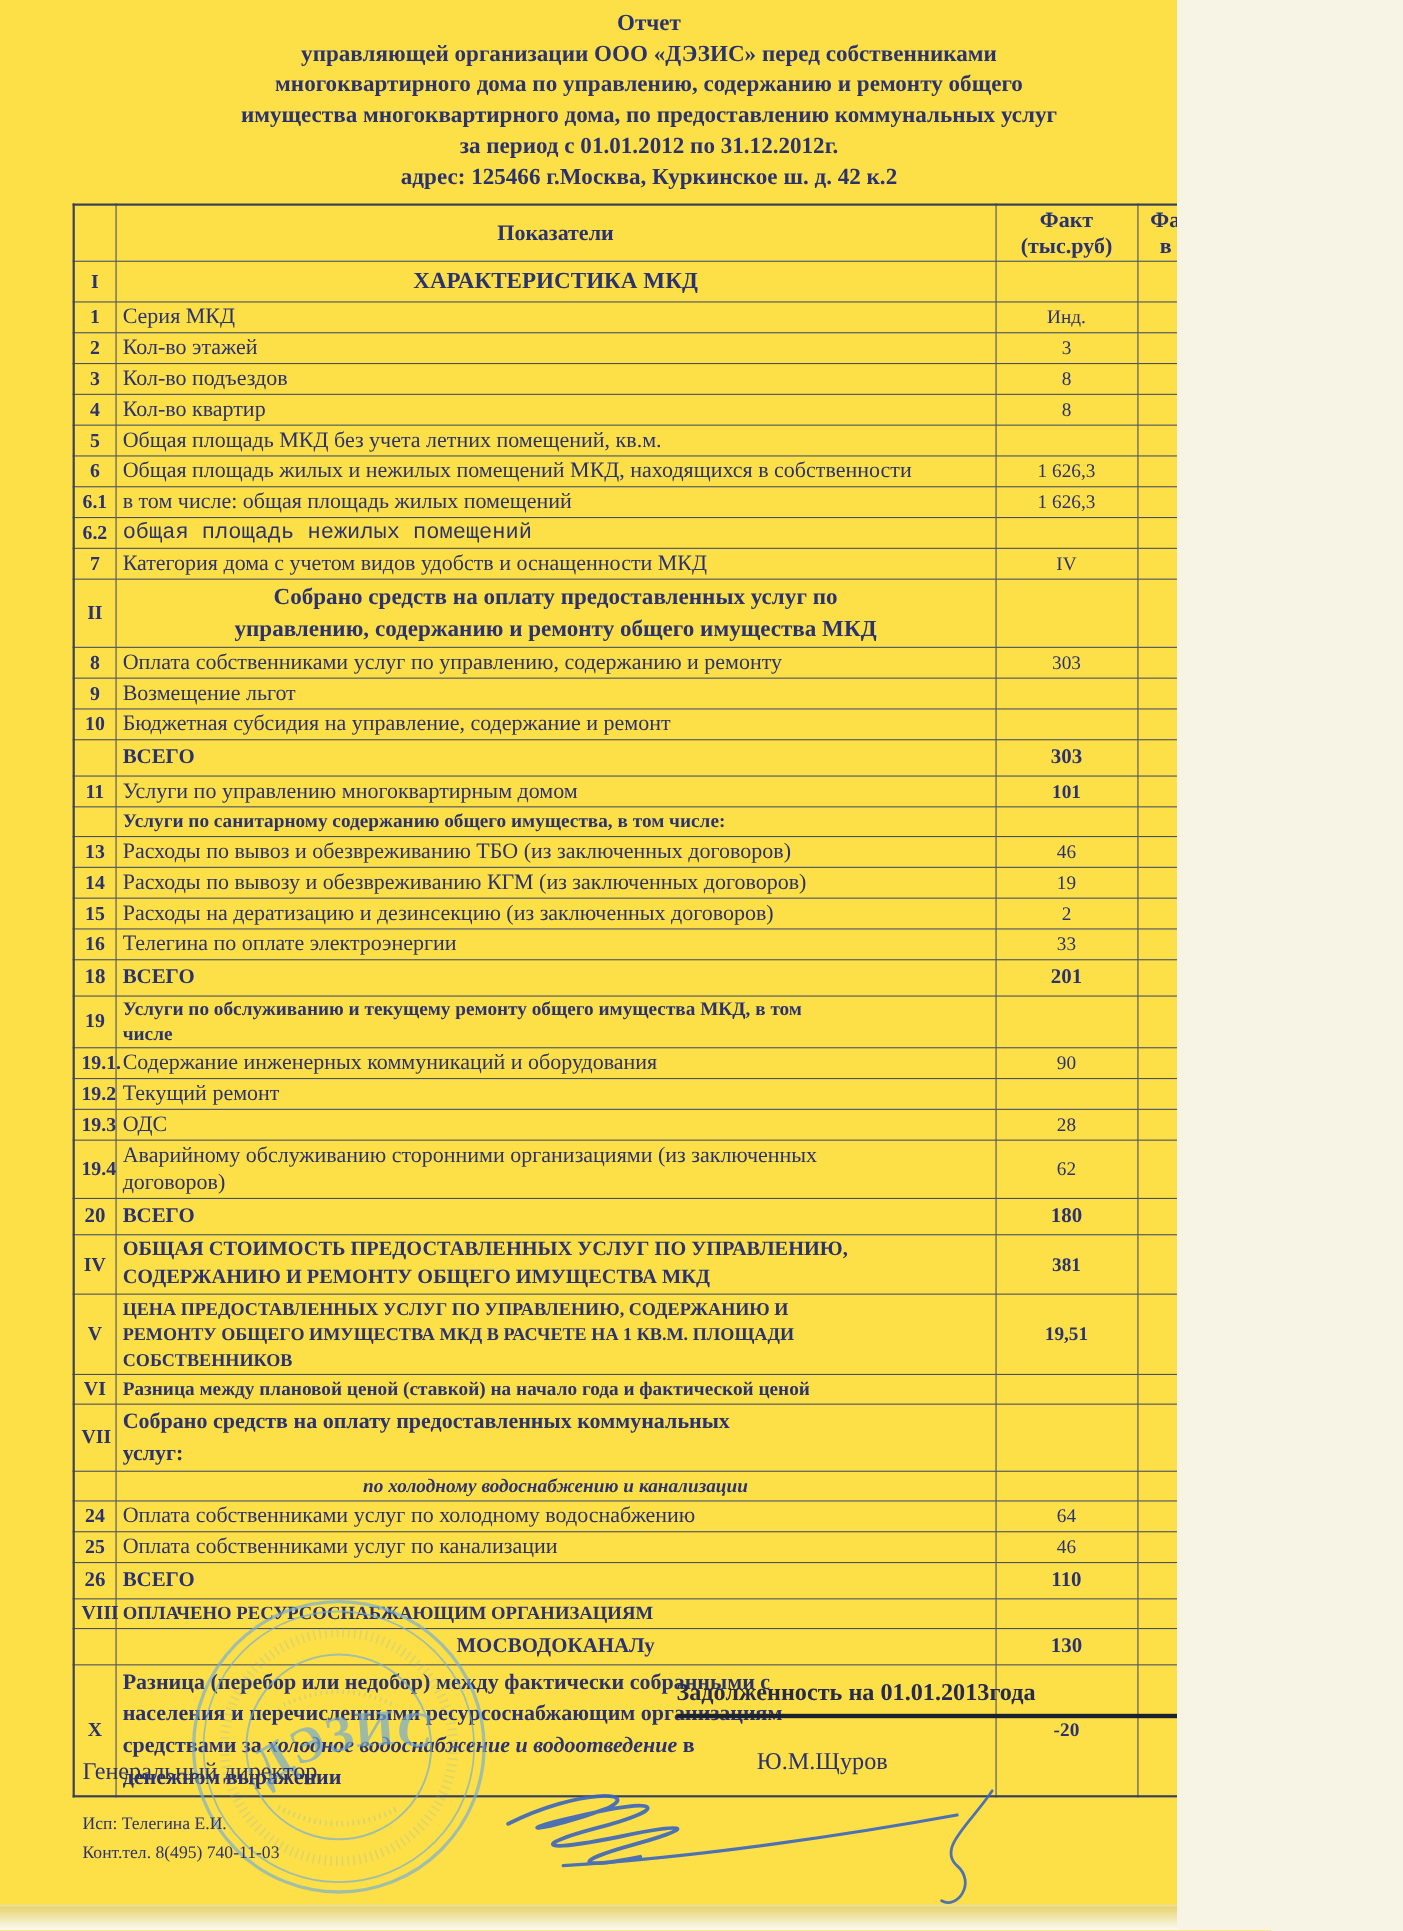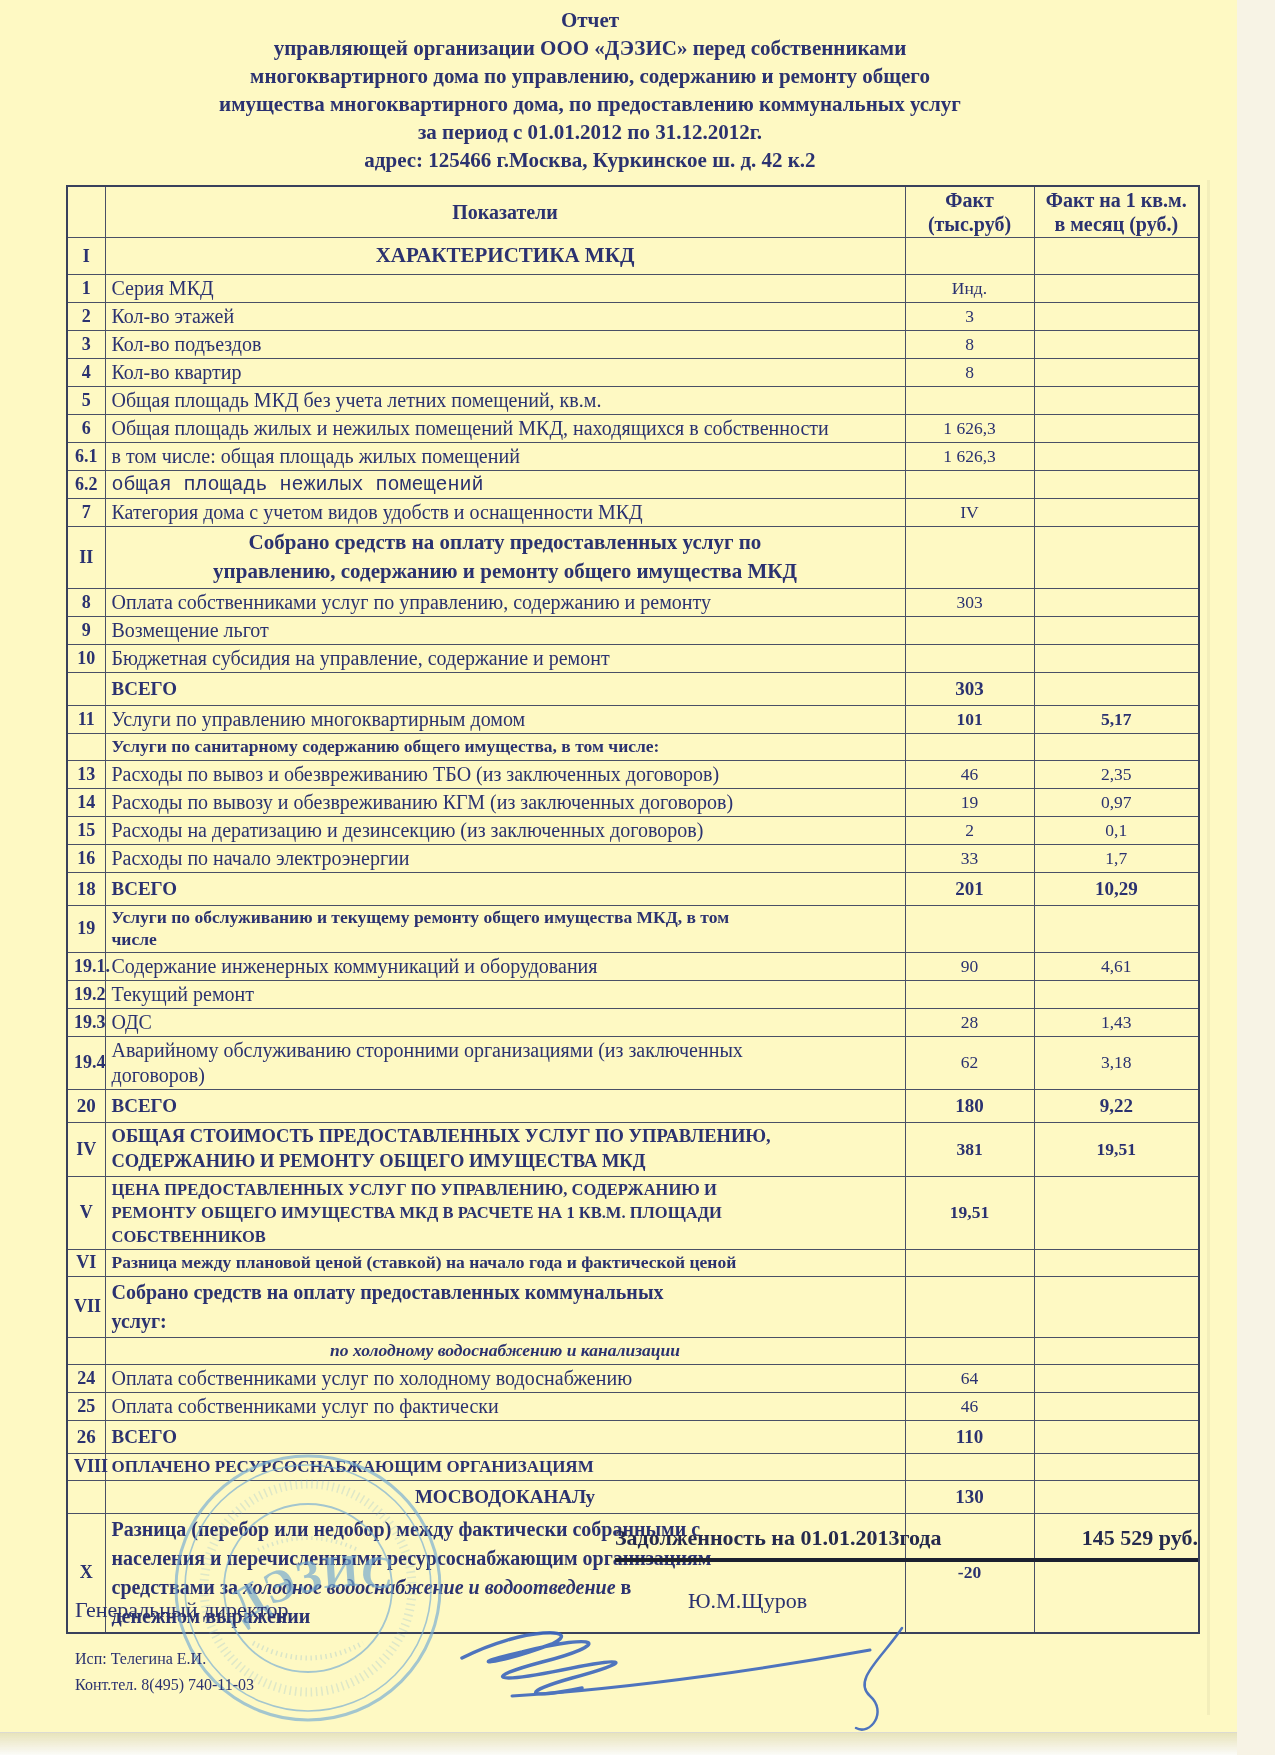--- a/index.html
+++ b/index.html
@@ -1,17 +1,17 @@
 <!DOCTYPE html>
 <html><head>
 <meta charset="utf-8">
 <style>
   html,body{margin:0;padding:0;}
   body{background:#f7f3e5;font-family:"Liberation Serif","DejaVu Serif",serif;}
-  .page{position:relative;width:1237px;height:1755px;background:#fef9c3;overflow:hidden;color:#2b3270;}
+  .page{position:relative;width:1070px;height:1755px;background:#fde047;overflow:hidden;color:#2b3270;}
 
   
   .title-block{position:absolute;top:6px;left:0;width:1180px;text-align:center;}
   .title-line{font-weight:bold;font-size:21px;line-height:28px;color:#2b3270;}
 
   
   table.report{position:absolute;left:66px;top:185px;width:1132px;border-collapse:collapse;
     table-layout:fixed;border:2.5px solid #39415c;}
   .w-num{width:38px;}
   .w-label{width:800px;}
@@ -208,21 +208,21 @@
           <td class="c-per">0,97</td>
         </tr>
         <tr class="t-row item">
           <td class="c-num">15</td>
           <td class="c-label">Расходы на  дератизацию и дезинсекцию (из заключенных договоров)</td>
           <td class="c-fact">2</td>
           <td class="c-per">0,1</td>
         </tr>
         <tr class="t-row item">
           <td class="c-num">16</td>
-          <td class="c-label">Расходы по начало электроэнергии</td>
+          <td class="c-label">Телегина по оплате электроэнергии</td>
           <td class="c-fact">33</td>
           <td class="c-per">1,7</td>
         </tr>
         <tr class="t-row total">
           <td class="c-num">18</td>
           <td class="c-label">ВСЕГО</td>
           <td class="c-fact">201</td>
           <td class="c-per">10,29</td>
         </tr>
         <tr class="t-row subsection">
@@ -298,21 +298,21 @@
           <td class="c-per"></td>
         </tr>
         <tr class="t-row item">
           <td class="c-num">24</td>
           <td class="c-label">Оплата собственниками услуг по холодному водоснабжению</td>
           <td class="c-fact">64</td>
           <td class="c-per"></td>
         </tr>
         <tr class="t-row item">
           <td class="c-num">25</td>
-          <td class="c-label">Оплата собственниками услуг по фактически</td>
+          <td class="c-label">Оплата собственниками услуг по канализации</td>
           <td class="c-fact">46</td>
           <td class="c-per"></td>
         </tr>
         <tr class="t-row total">
           <td class="c-num">26</td>
           <td class="c-label">ВСЕГО</td>
           <td class="c-fact">110</td>
           <td class="c-per"></td>
         </tr>
         <tr class="t-row subsection caps">

